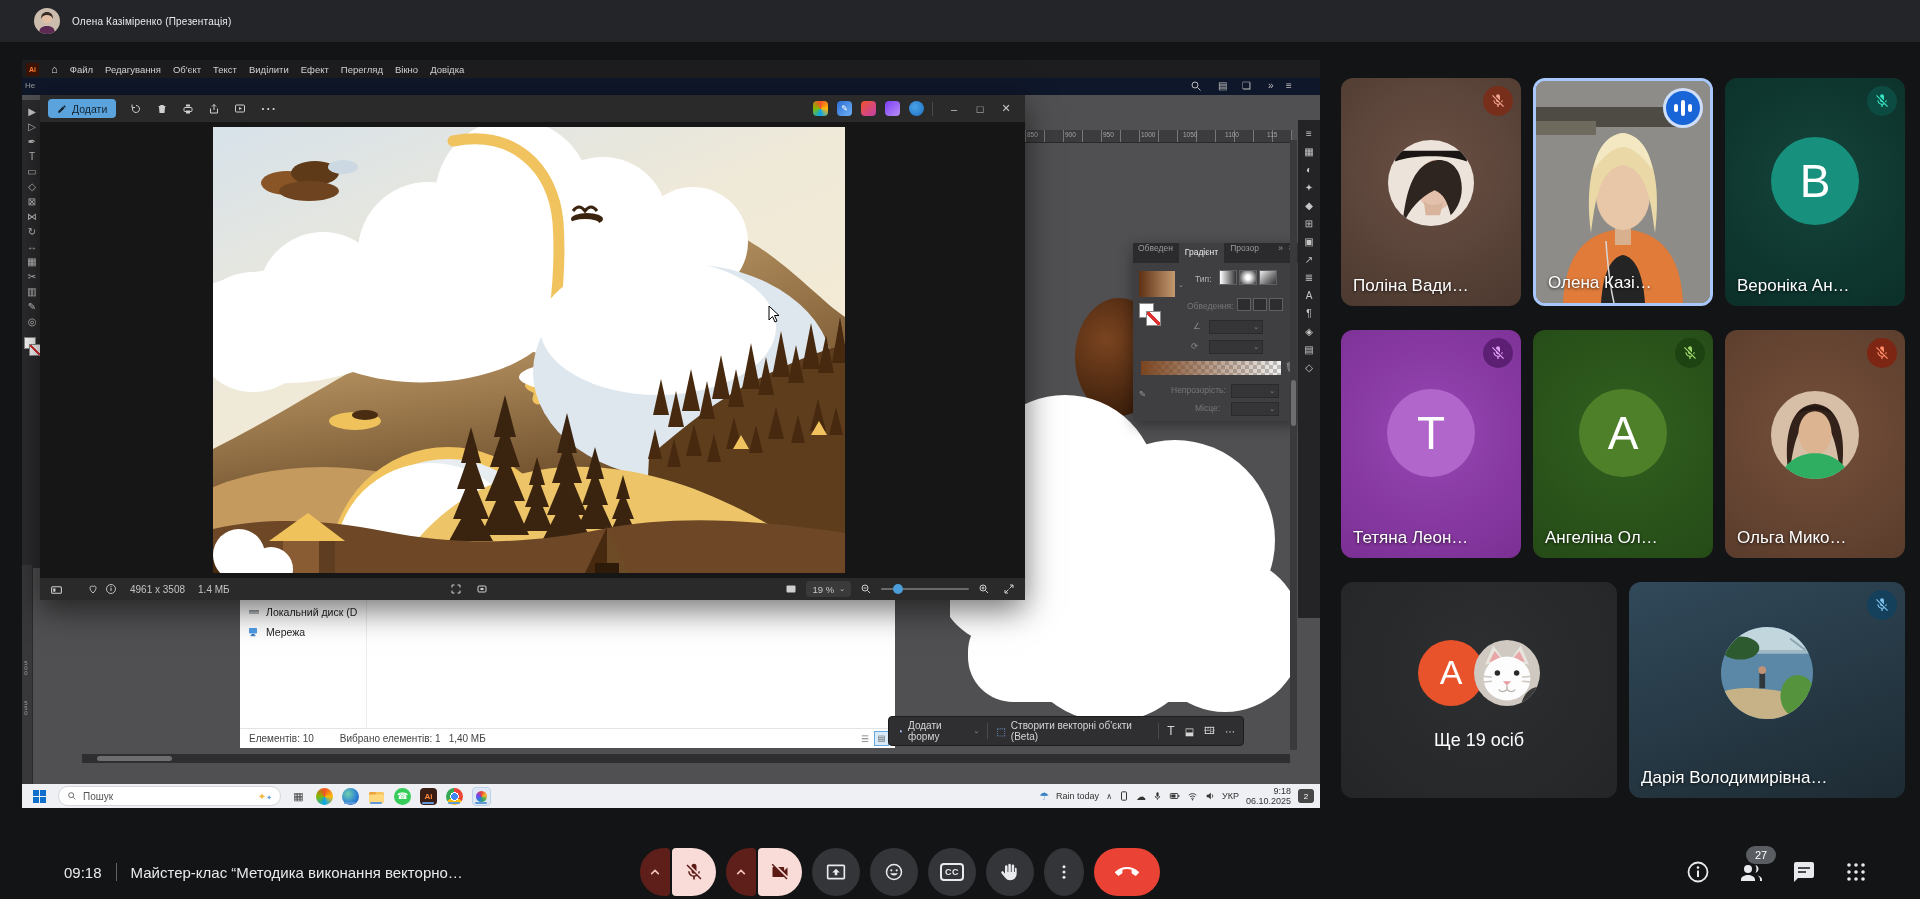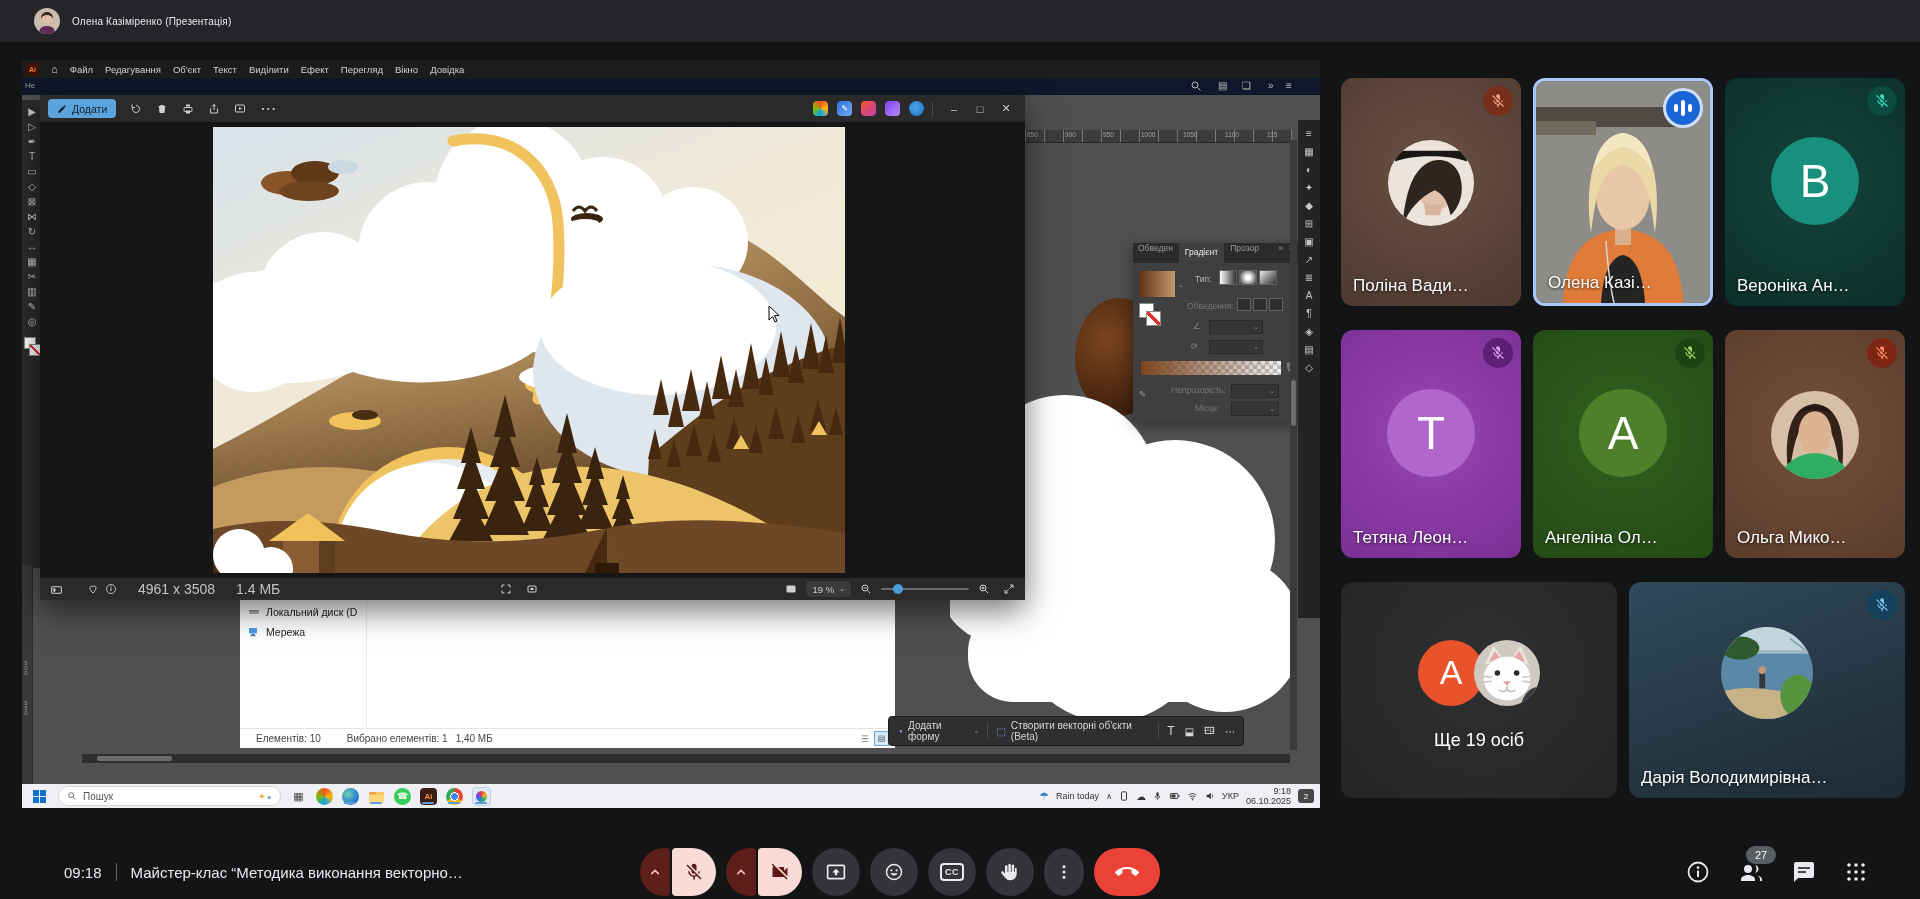--- a/index.html
+++ b/index.html
@@ -43,27 +43,27 @@
   
   #viewer{position:absolute;left:18px;top:35px;width:985px;height:505px;background:#161616;box-shadow:0 10px 30px rgba(0,0,0,.55)}
   .pv-bar{position:absolute;left:0;width:985px;height:27px;background:#2a2a2b;display:flex;align-items:center;color:#c8c8c8}
   .pv-top{top:0}
   .pv-bot{top:483px;height:22px}
   .pv-edit{height:19px;background:#5ba3dc;color:#14222e;border-radius:4px;display:flex;align-items:center;gap:5px;font-size:10.5px;padding:0 9px;margin-left:8px}
   .pv-ic{margin-left:14px;color:#cfcfcf}
   .pv-title{position:absolute;left:0;width:985px;text-align:center;font-size:10.5px;color:#d0d0d0;pointer-events:none}
   .pv-appic{width:15px;height:15px;border-radius:4px;margin-left:9px}
   .winbtn{width:26px;text-align:center;font-size:11px;color:#c8c8c8}
-  .pv-info{font-size:14px;color:#c3c3c3;margin-left:21px}
+  .pv-info{font-size:10px;color:#c3c3c3;margin-left:13px}
   .zoombox{display:flex;align-items:center;gap:5px;background:#3a3a3b;border-radius:4px;height:16px;padding:0 6px;font-size:9.5px}
   .slider{width:88px;height:2px;background:#6a6a6a;border-radius:2px;position:relative}
   .slider i{position:absolute;left:12px;top:-4px;width:10px;height:10px;border-radius:50%;background:#4a9eda}
   
   #explorer{position:absolute;left:218px;top:540px;width:655px;height:148px;background:#fff;color:#1d1d1d;font-size:10.5px}
-  .ex-status{position:absolute;left:0;bottom:0;width:655px;height:20px;border-top:1px solid #e4e4e4;display:flex;align-items:center;gap:26px;font-size:10px;color:#444;padding-left:16px;box-sizing:border-box}
+  .ex-status{position:absolute;left:0;bottom:0;width:655px;height:20px;border-top:1px solid #e4e4e4;display:flex;align-items:center;gap:26px;font-size:10px;color:#444;padding-left:9px;box-sizing:border-box}
   
   #gpanel{position:absolute;left:1111px;top:183px;width:165px;height:178px;background:#3f3f41;box-shadow:0 4px 14px rgba(0,0,0,.4);font-size:8.5px;color:#b5b5b5}
   .gp-tabs{height:20px;background:#2b2b2d;display:flex;gap:6px;padding-left:5px}
   .gp-tab{color:#9a9a9a}
   .gp-tab.active{background:#3f3f41;color:#ececec;padding:4px 6px}
   .gsel{display:inline-flex;align-items:center;justify-content:space-between;background:#353537;border:1px solid #2a2a2a;width:46px;height:12px;font-size:7px;color:#8a8a8a;padding:0 3px}
   .gtype{width:16px;height:13px;border:1px solid #606062;background:#2d2d2f}
   .checker{background-image:conic-gradient(#bdbdbd 25%,#f2f2f2 0 50%,#bdbdbd 0 75%,#f2f2f2 0);background-size:8px 8px}
   
   #dock{position:absolute;left:1276px;top:60px;width:22px;height:490px;background:#242426;display:flex;flex-direction:column;align-items:center;gap:7px;padding-top:8px;font-size:10px;color:#c5c5c5}

